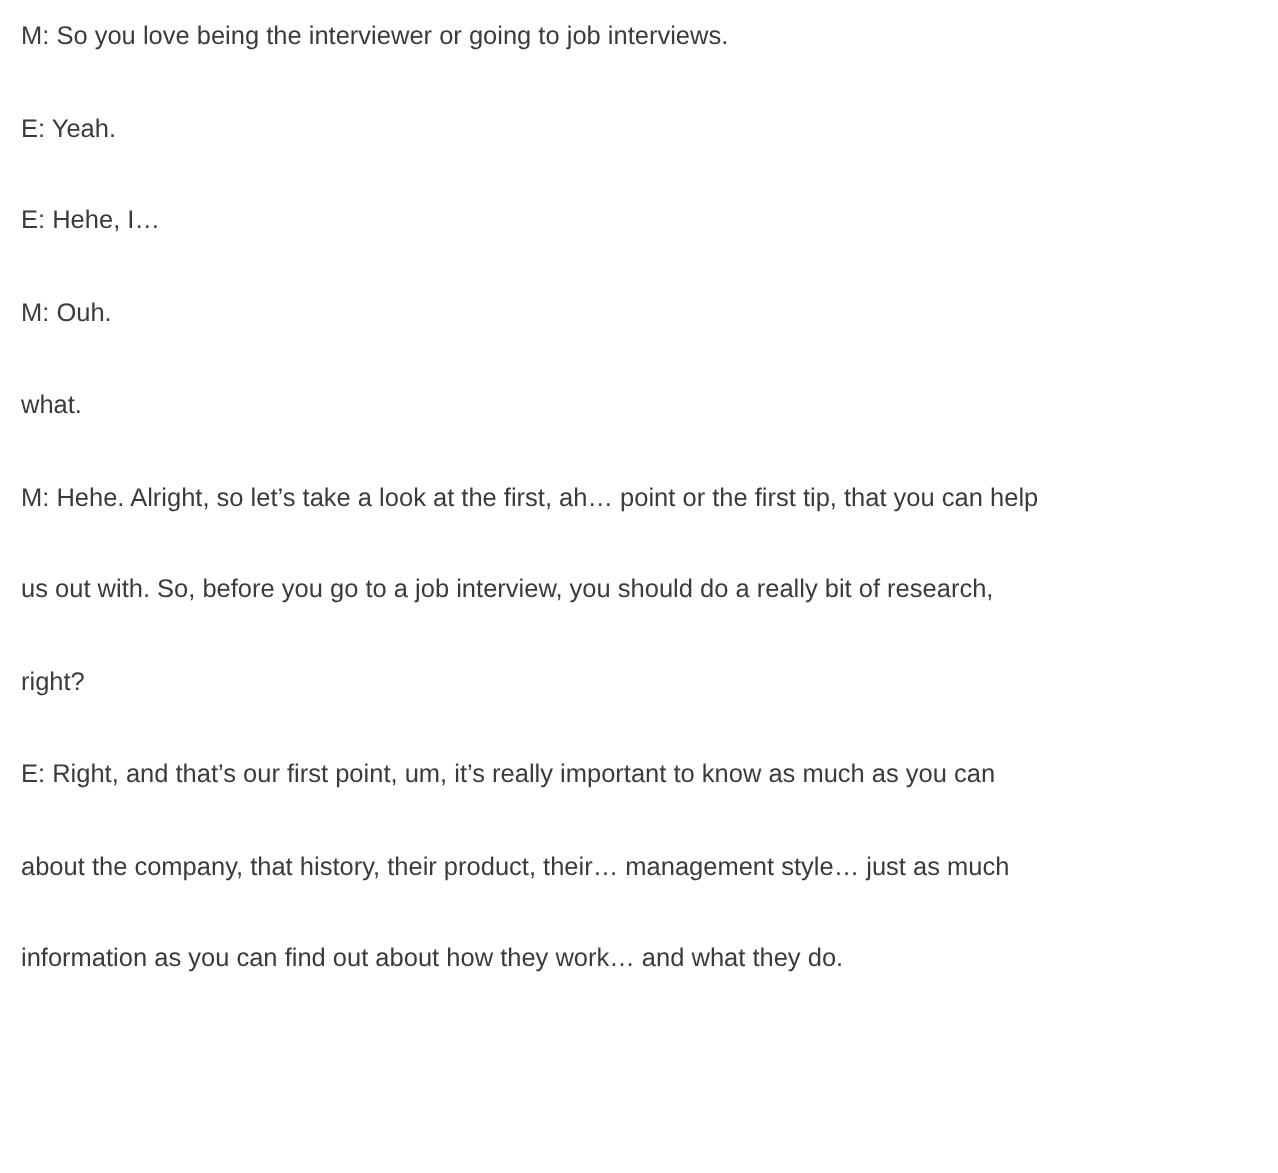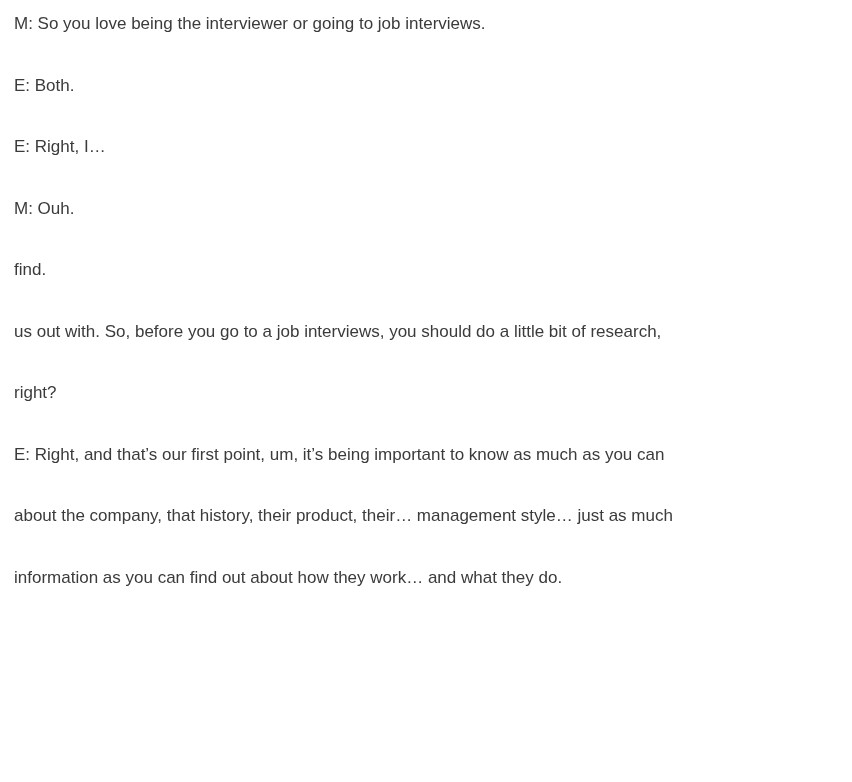--- a/index.html
+++ b/index.html
@@ -21,22 +21,23 @@
   .transcript-line {
     white-space: pre;
     height: 61.5px;
   }
 </style>
 </head>
 <body style="background: rgb(255, 255, 255); color: rgb(59, 59, 59);">
 
 <div class="transcript">
   <div class="transcript-line">M: So you love being the interviewer or going to job interviews.</div>
-  <div class="transcript-line">E: Both.</div>
-  <div class="transcript-line">E: Right, I…</div>
+  <div class="transcript-line">E: Yeah.</div>
+  <div class="transcript-line">E: Hehe, I…</div>
   <div class="transcript-line">M: Ouh.</div>
-  <div class="transcript-line">find.</div>
-  <div class="transcript-line">us out with. So, before you go to a job interviews, you should do a little bit of research,</div>
+  <div class="transcript-line">what.</div>
+  <div class="transcript-line">M: Hehe. Alright, so let’s take a look at the first, ah… point or the first tip, that you can help</div>
+  <div class="transcript-line">us out with. So, before you go to a job interview, you should do a really bit of research,</div>
   <div class="transcript-line">right?</div>
-  <div class="transcript-line">E: Right, and that’s our first point, um, it’s being important to know as much as you can</div>
+  <div class="transcript-line">E: Right, and that’s our first point, um, it’s really important to know as much as you can</div>
   <div class="transcript-line">about the company, that history, their product, their… management style… just as much</div>
   <div class="transcript-line">information as you can find out about how they work… and what they do.</div>
 </div>
 
 </body></html>

